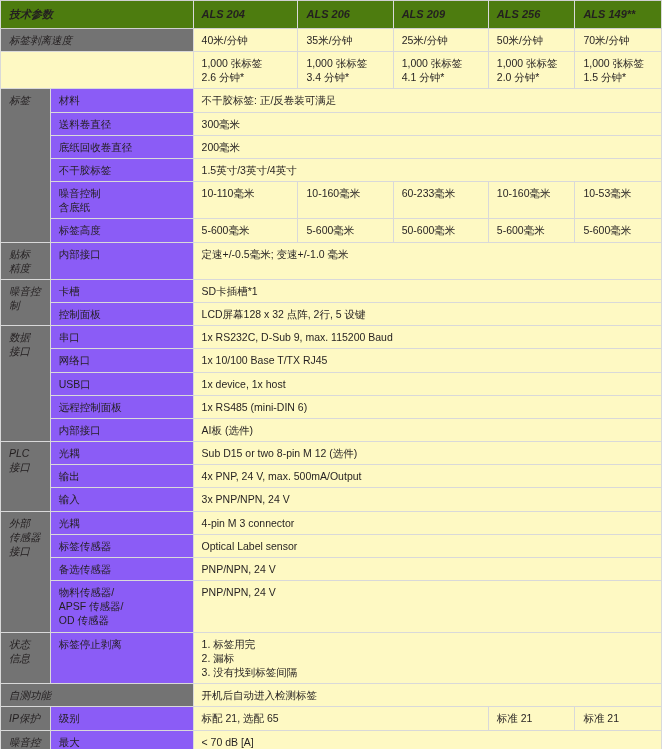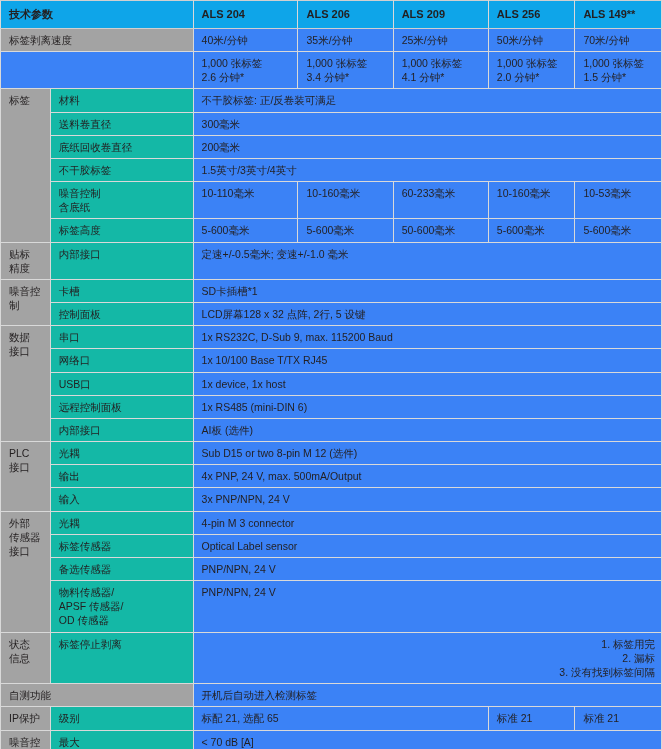--- a/index.html
+++ b/index.html
@@ -23,47 +23,49 @@
   table.spec td, table.spec th {
     border: 1px solid #d9d9d9;
     padding: 4px 6px 4px 8px;
     vertical-align: top;
     text-align: left;
     font-weight: normal;
     line-height: 1.35;
   }
   
   tr.header-row td {
-    background: #0ea5e9;
+    background: #4d7c0f;
     font-weight: bold;
     border-top: 1px solid #d0d0d0;
     border-bottom: 1px solid #d0d0d0;
     padding-top: 6px;
     padding-bottom: 6px;
     font-size: 11px;
+    font-style: italic;
   }
   tr.header-row td.model {
     font-weight: bold;
   }
   td.lbl1 {
     font-weight: bold;
-    background: #a3a3a3;
+    background: #737373;
+    font-style: italic;
   }
   td.lbl2 {
     font-weight: bold;
-    background: #14b8a6;
+    background: #8b5cf6;
     margin-left: 25px;
   }
   td.plain {
-    background: #3b82f6;
+    background: #fef9c3;
   }
   ul.numlist {
     margin: 0; padding: 0; list-style: none;
   }
-  ul.numlist li { white-space: nowrap; text-align: right; }
+  ul.numlist li { white-space: nowrap; }
   .cell-2line span { display: block; }
   col.c0 { width: 46px; }
   col.c1 { width: 132px; }
   col.c2 { width: 97px; }
   col.c3 { width: 88px; }
   col.c4 { width: 88px; }
   col.c5 { width: 80px; }
   col.c6 { width: 80px; }
   .row-tall td { padding-top: 5px; padding-bottom: 5px; }
 </style>

